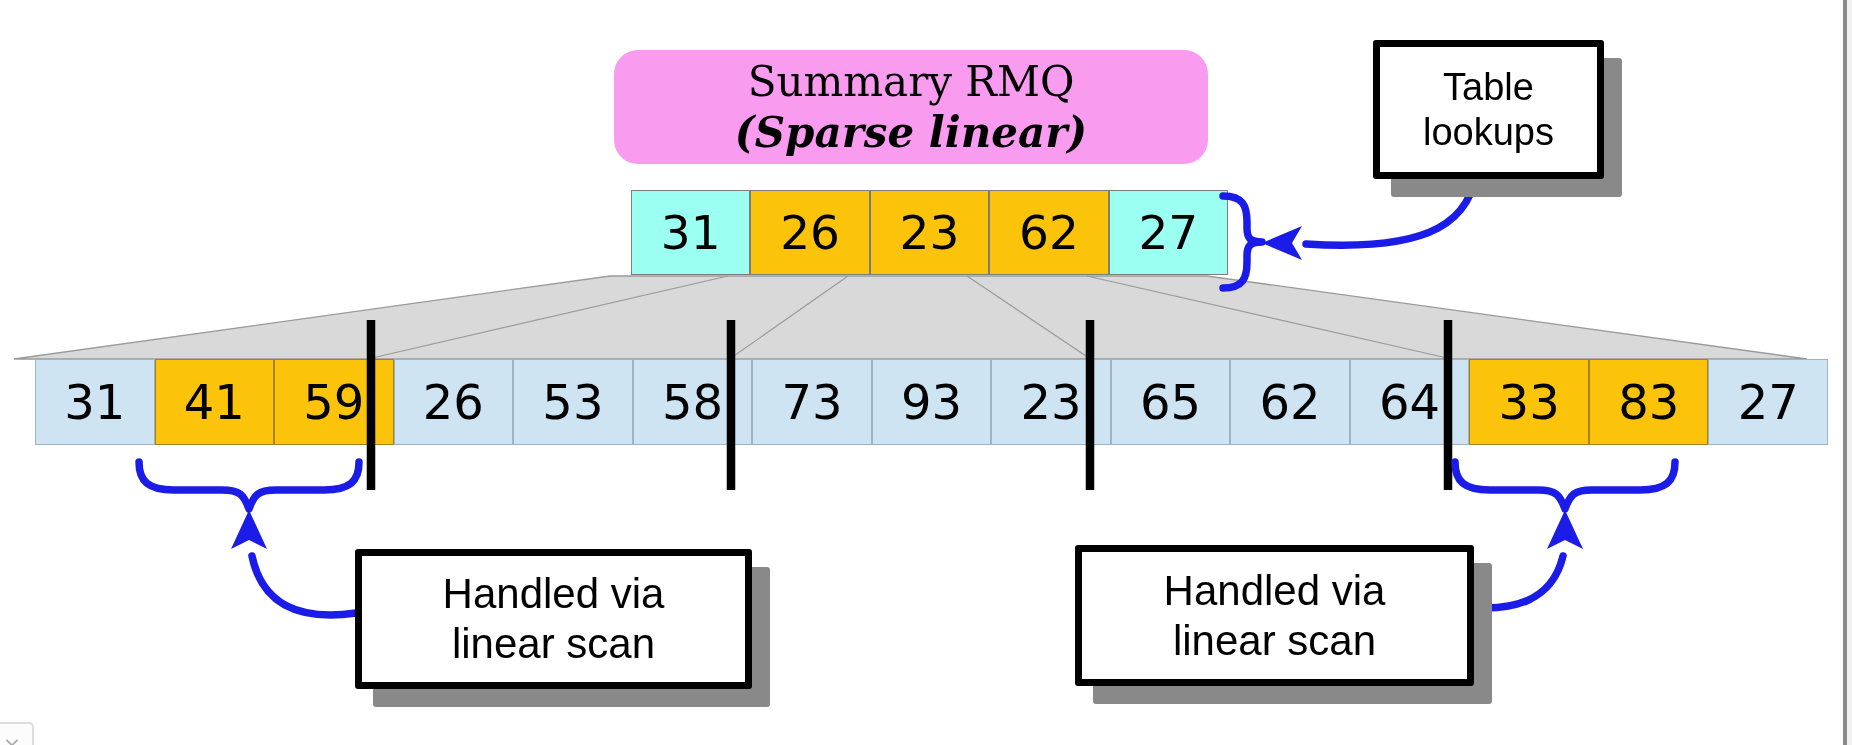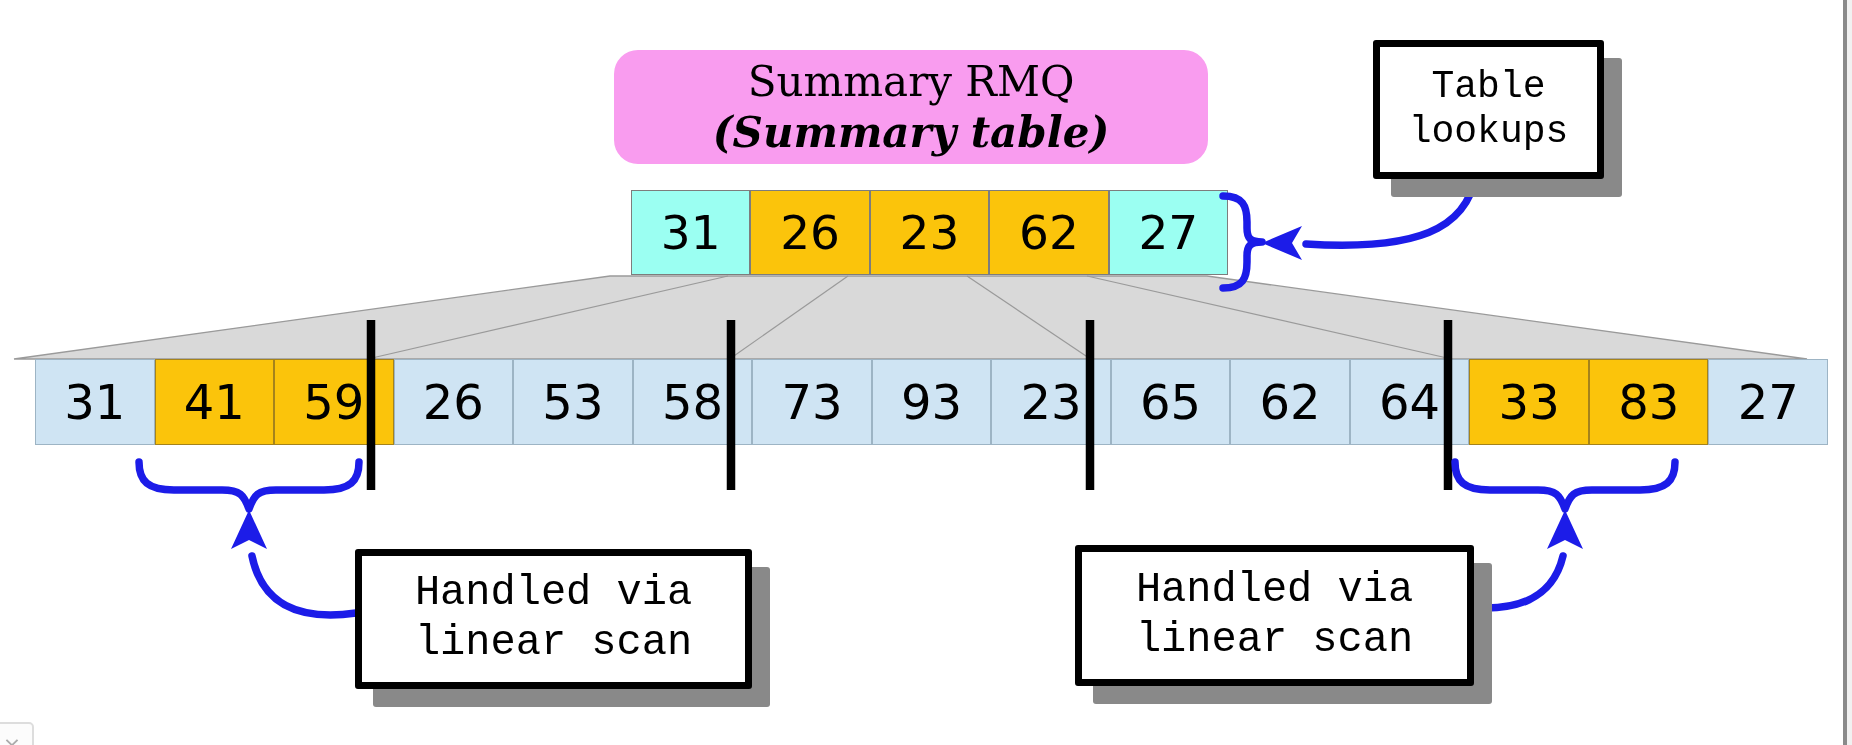--- a/index.html
+++ b/index.html
@@ -25,21 +25,21 @@
   .cell.gold{background:var(--gold,#FBC40B);border-color:#a5831b;}
   .cell.cyan{background:var(--cyan,#9BFFF2);}
   .srow .cell{border-color:#7d7d7d;font-size:47px;}
   .srow{left:610px;top:190px;width:597px;height:85px;}
   .mrow{left:14px;top:359px;width:1793px;height:86px;}
 
   
   .callout{position:absolute;background:#fff;border:7px solid #000;border-radius:3px;
            box-shadow:18px 18px 0 var(--shadow,#898989);
            display:flex;flex-direction:column;align-items:center;justify-content:center;
-           font-family:Liberation Mono, monospace;color:#000;text-align:center;line-height:1.18;}
+           font-family:Liberation Sans, sans-serif;color:#000;text-align:center;line-height:1.18;}
   #table-lookups-box{left:1373px;top:40px;width:217px;height:125px;font-size:38px;}
   #linear-left-box{left:355px;top:549px;width:383px;height:126px;font-size:42px;}
   #linear-right-box{left:1075px;top:545px;width:385px;height:127px;font-size:42px;}
 
   
   #title-box{position:absolute;left:614px;top:50px;width:594px;height:114px;border-radius:24px;
              background:var(--pink,#F99CEF);display:flex;flex-direction:column;align-items:center;
              justify-content:center;font-family:"DejaVu Serif",serif;font-size:42px;color:#000;
              line-height:1.22;}
   #title-box .l2{font-weight:bold;font-style:italic;}
@@ -60,21 +60,21 @@
   <svg class="layer" viewBox="0 0 1852 745">
     <polygon class="trap" points="610,276 1207,276 1807,359 14,359"></polygon>
     <line class="trapline" x1="728" y1="276" x2="372" y2="358"></line>
     <line class="trapline" x1="848" y1="276" x2="731" y2="358"></line>
     <line class="trapline" x1="967" y1="276" x2="1089" y2="358"></line>
     <line class="trapline" x1="1087" y1="276" x2="1447" y2="358"></line>
   </svg>
 
   <div id="title-box">
     <div class="l1">Summary RMQ</div>
-    <div class="l2">(Summary table)</div>
+    <div class="l2">(Sparse linear)</div>
   </div>
 
   <div class="row srow">
 
   <div class="cell cyan">31</div>
       <div class="cell gold">26</div>
       <div class="cell gold">23</div>
       <div class="cell gold">62</div>
       <div class="cell cyan">27</div>
     </div>

